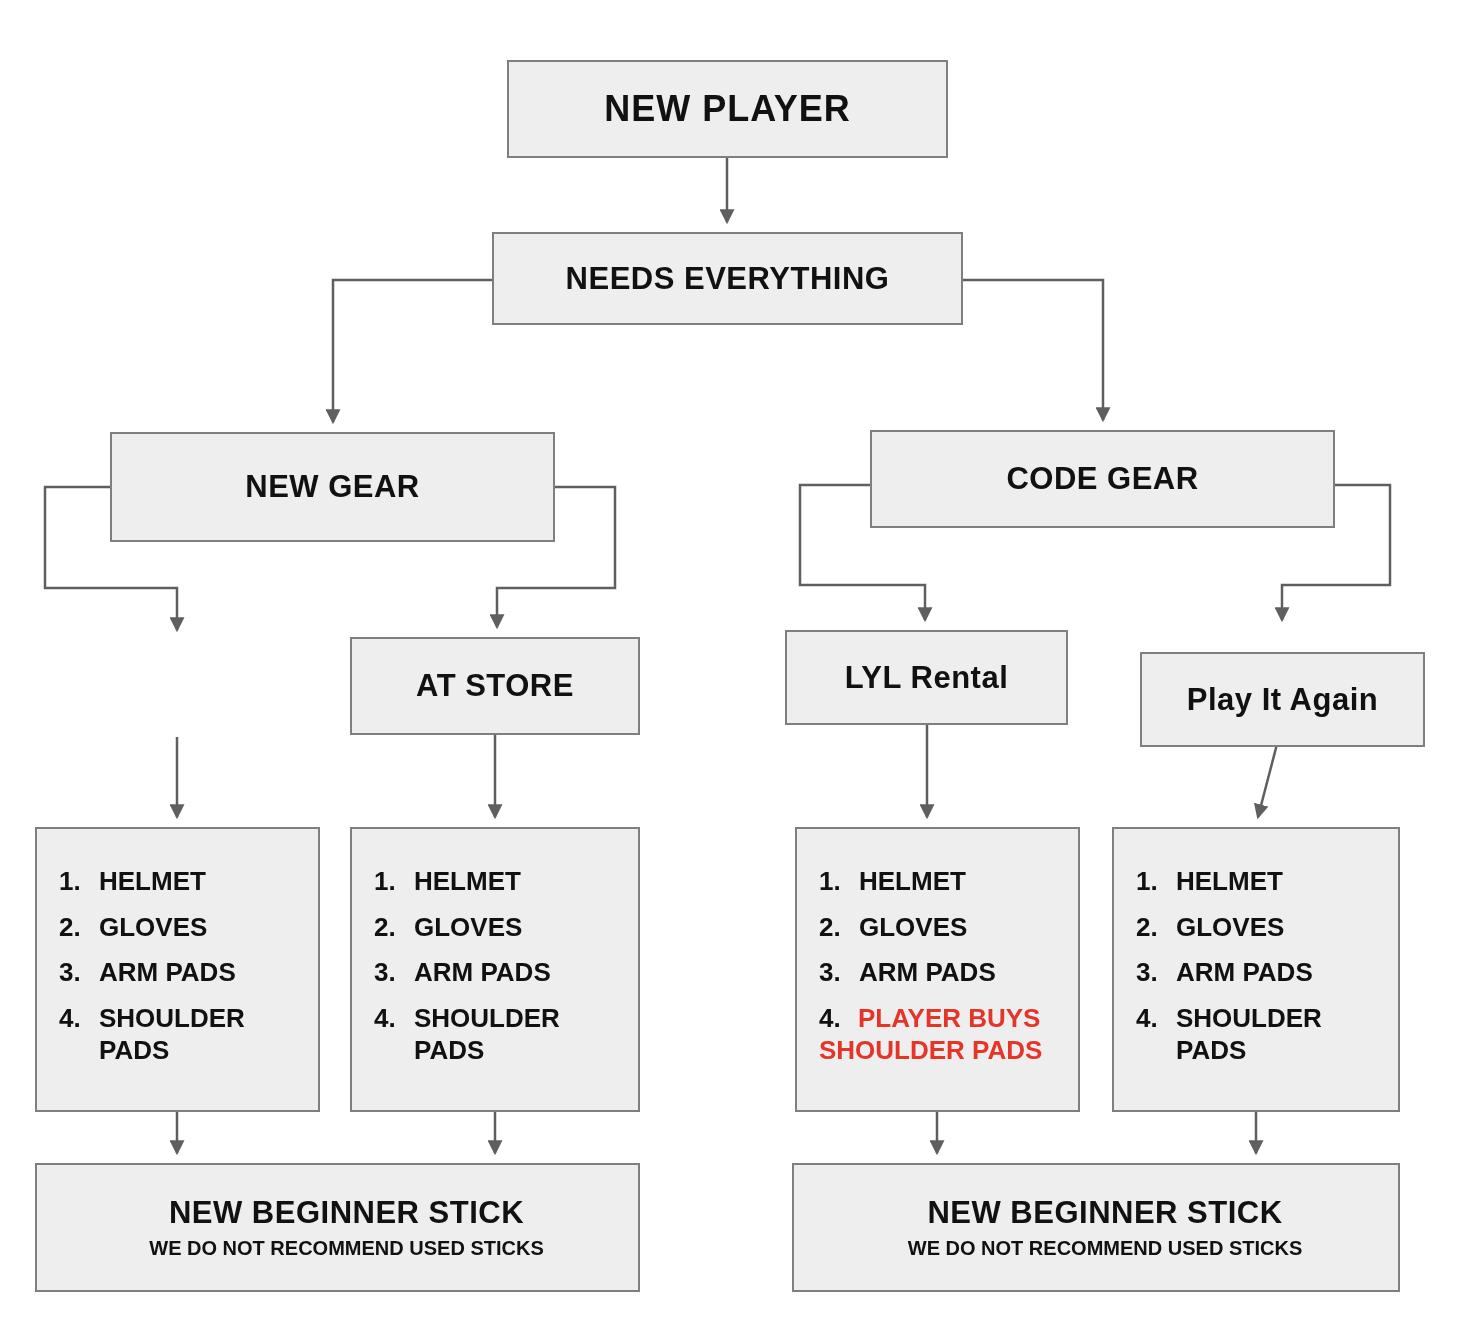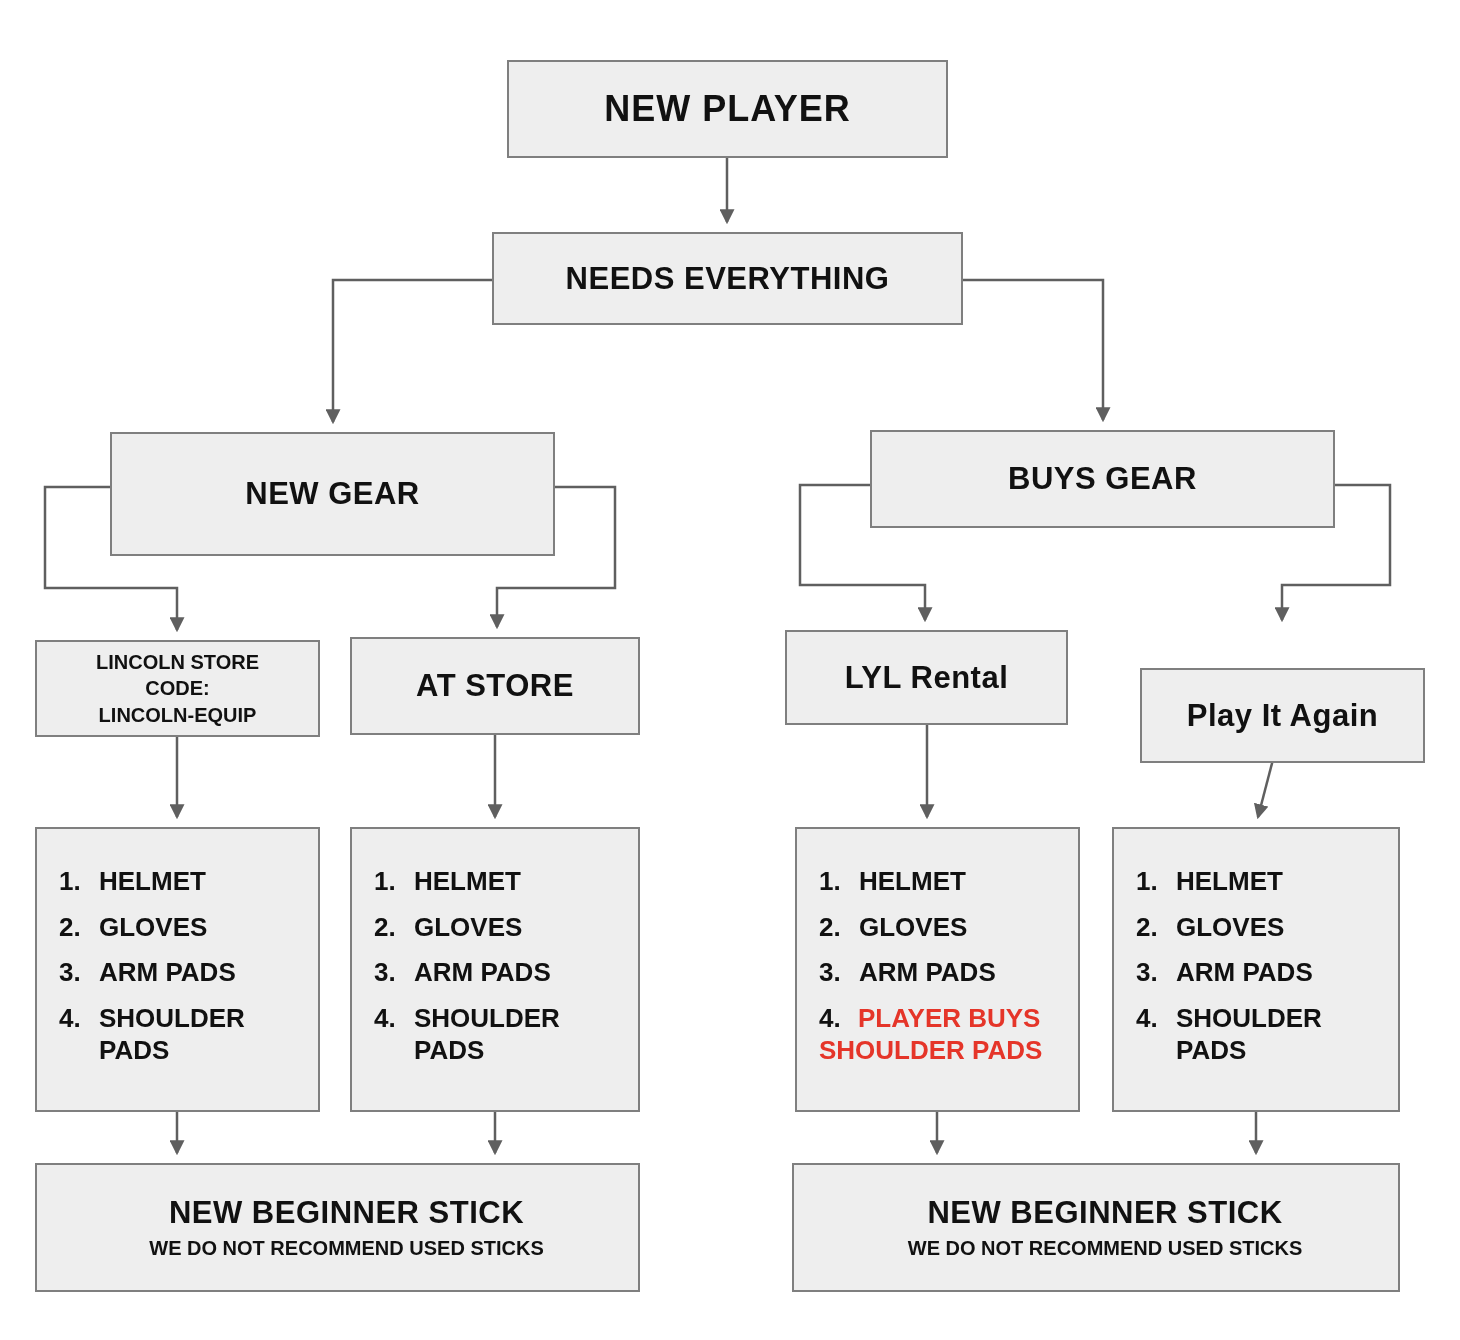--- a/index.html
+++ b/index.html
@@ -110,45 +110,38 @@
   </svg>
 
   <div class="box t-xl" style="left:507px;top:60px;width:441px;height:98px;">
       <span>NEW PLAYER</span>
     </div>
 
   <div class="box t-lg" style="left:492px;top:232px;width:471px;height:93px;">
       <span>NEEDS EVERYTHING</span>
     </div>
 
-  <div class="box t-lg" style="left:110px;top:432px;width:445px;height:124px;">
+  <div class="box t-lg" style="left:110px;top:432px;width:445px;height:110px;">
       <span>NEW GEAR</span>
     </div>
 
   <div class="box t-lg" style="left:870px;top:430px;width:465px;height:98px;">
-      <span>BUYS GEAR</span>
-    </div>
-
-  <div class="box t-sm" style="left:35px;top:640px;width:285px;height:97px;">
-    <div>
-      <span class="stack-line">LINCOLN STORE</span>
-      <span class="stack-line">CODE:</span>
-      <span class="stack-line">LINCOLN-EQUIP</span>
-    </div>
-  </div>
+      <span>CODE GEAR</span>
+    </div>
+
 
   <div class="box t-lg" style="left:350px;top:637px;width:290px;height:98px;">
       <span>AT STORE</span>
     </div>
 
   <div class="box t-lg" style="left:785px;top:630px;width:283px;height:95px;">
       <span>LYL Rental</span>
     </div>
 
-  <div class="box t-lg" style="left:1140px;top:668px;width:285px;height:95px;">
+  <div class="box t-lg" style="left:1140px;top:652px;width:285px;height:95px;">
       <span>Play It Again</span>
     </div>
 
   <div class="box list" style="left:35px;top:827px;width:285px;height:285px;">
     <div class="li">
       <span class="num">1.</span>
       <span class="txt">HELMET</span>
     </div>
     <div class="li">
       <span class="num">2.</span>

